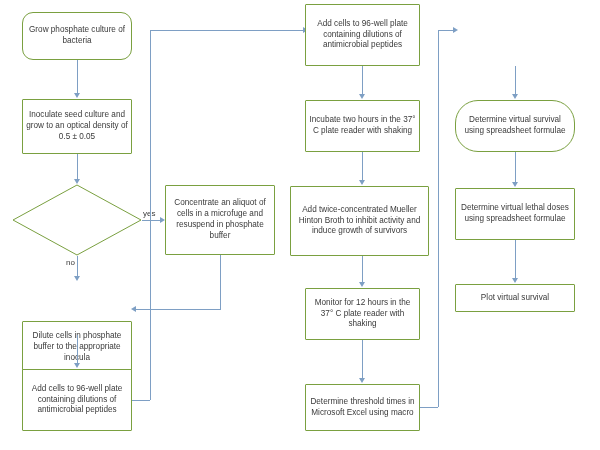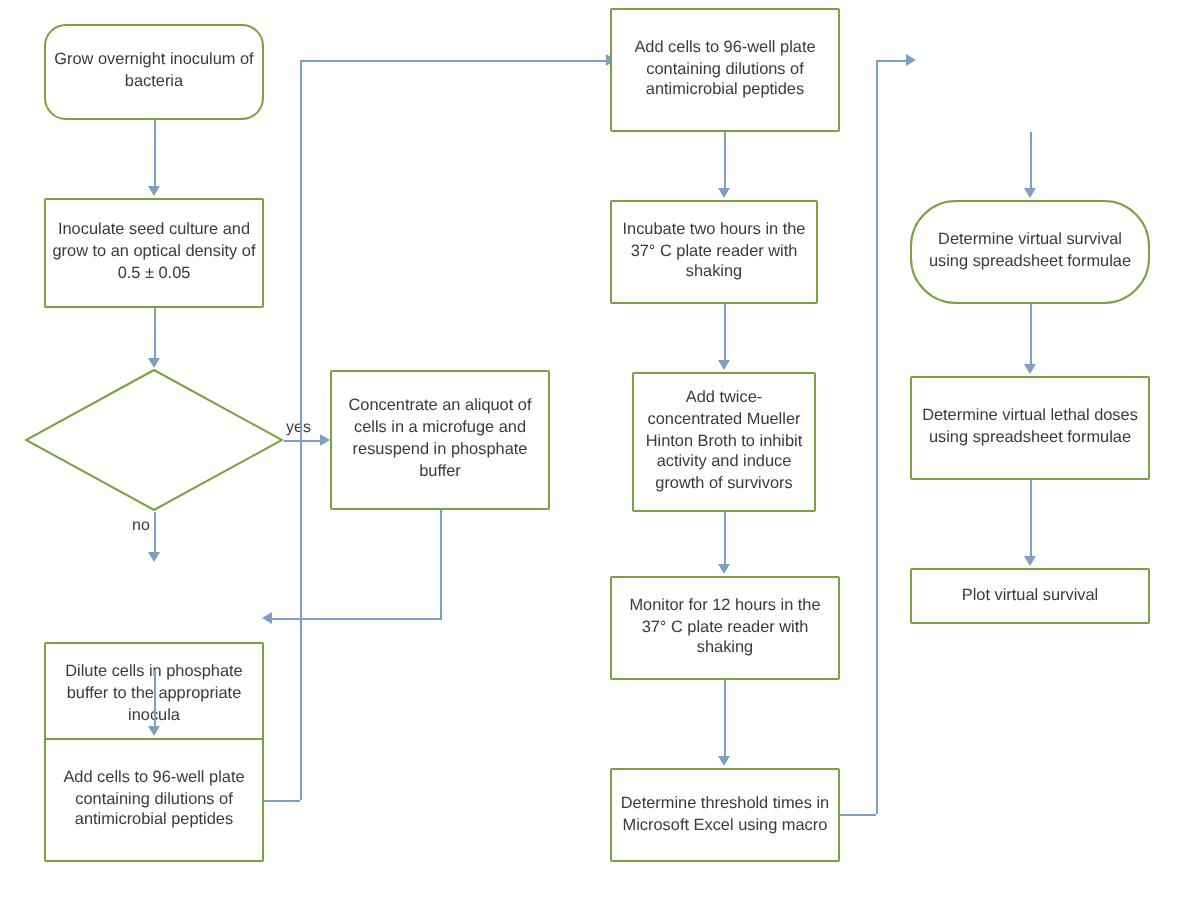--- a/index.html
+++ b/index.html
@@ -93,21 +93,21 @@
     color: #3a3a3a;
     font-family: "Liberation Sans", sans-serif;
   }
 </style>
 </head>
 <body>
 
 <div id="canvas">
 
   <div class="node round" style="left:22px; top:12px; width:110px; height:48px;">
-    <span>Grow overnight inoculum of bacteria</span>
+    <span>Grow phosphate culture of bacteria</span>
   </div>
 
   <div class="edge v" style="left:77px; top:60px; height:35px;"></div>
   <div class="arrow down" style="left:74px; top:93px;"></div>
 
   <div class="node" style="left:22px; top:99px; width:110px; height:55px;">
     <span>Inoculate seed culture and grow to an optical density of 0.5 ± 0.05</span>
   </div>
 
   <div class="edge v" style="left:77px; top:154px; height:27px;"></div>
@@ -151,28 +151,28 @@
   <div class="edge h" style="left:150px; top:30px; width:155px;"></div>
   <div class="arrow right" style="left:303px; top:27px;"></div>
 
   <div class="node" style="left:305px; top:4px; width:115px; height:62px;">
     <span>Add cells to 96-well plate containing dilutions of antimicrobial peptides</span>
   </div>
 
   <div class="edge v" style="left:362px; top:66px; height:30px;"></div>
   <div class="arrow down" style="left:359px; top:94px;"></div>
 
-  <div class="node" style="left:305px; top:100px; width:104px; height:52px;">
+  <div class="node" style="left:305px; top:100px; width:115px; height:52px;">
     <span>Incubate two hours in the 37° C plate reader with shaking</span>
   </div>
 
   <div class="edge v" style="left:362px; top:152px; height:30px;"></div>
   <div class="arrow down" style="left:359px; top:180px;"></div>
 
-  <div class="node" style="left:316px; top:186px; width:92px; height:70px;">
+  <div class="node" style="left:290px; top:186px; width:139px; height:70px;">
     <span>Add twice-concentrated Mueller Hinton Broth to inhibit activity and induce growth of survivors</span>
   </div>
 
   <div class="edge v" style="left:362px; top:256px; height:28px;"></div>
   <div class="arrow down" style="left:359px; top:282px;"></div>
 
   <div class="node" style="left:305px; top:288px; width:115px; height:52px;">
     <span>Monitor for 12 hours in the 37° C plate reader with shaking</span>
   </div>
 

